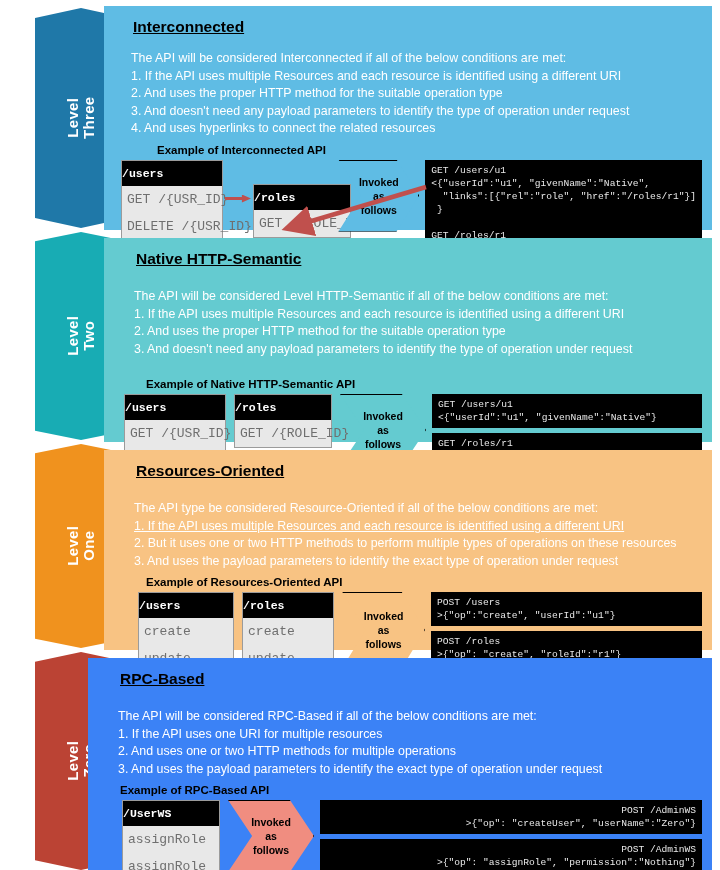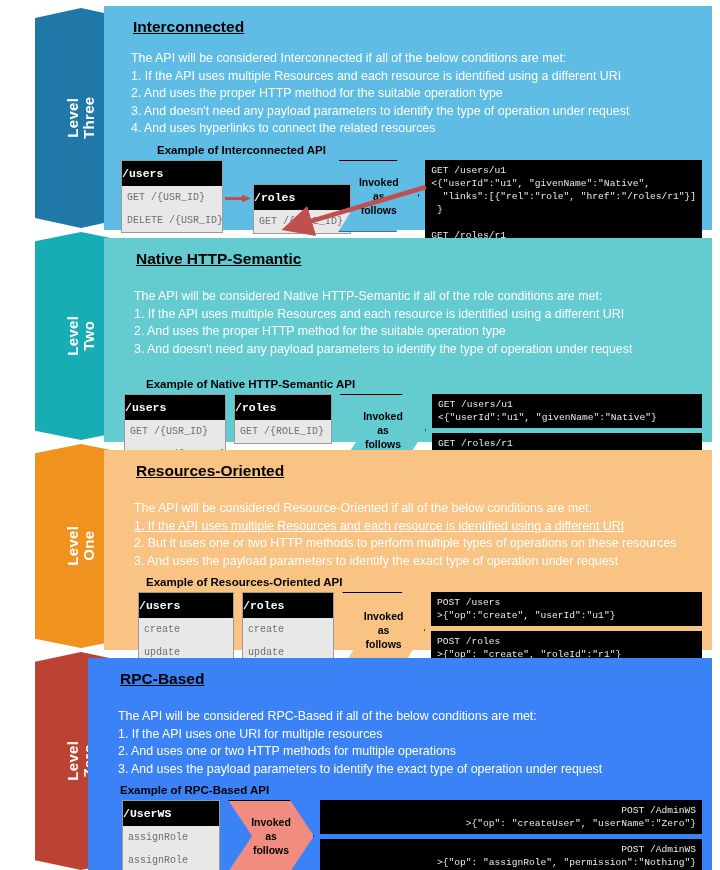--- a/index.html
+++ b/index.html
@@ -100,21 +100,21 @@
     background: #000000;
     color: #ffffff;
     font-family: "Liberation Mono", monospace;
     font-weight: bold;
     font-size: 11.5px;
     text-align: left;
     padding: 6px 0;
   }
   .card-row {
     font-family: "Liberation Mono", monospace;
-    font-size: 10px;
+    font-size: 13px;
     color: #6f6f6f;
     padding: 6px 4px 6px 5px;
     white-space: nowrap;
   }
 
   
   .mini-arrow {
     position: absolute;
     width: 26px; height: 8px;
     background: #c0504d;
@@ -221,21 +221,21 @@
   <div class="level" id="lv2" style="top:232px;height:212px;">
     <div class="chev" style="background:#18ACB4;top:0px;bottom:4px;">
       <div class="chev-label">
         <span>Level</span>
         <span class="l2">Two</span>
       </div>
     </div>
     <div class="panel" style="background:#64CBD0;top:6px;bottom:2px;">
       <div class="panel-title">Native HTTP-Semantic</div>
       <div class="bullets" style="margin-top:20px;">
-        <div>The API will be considered Native HTTP-Semantic if all of the role conditions are met:</div>
+        <div>The API will be considered Level HTTP-Semantic if all of the below conditions are met:</div>
         <div>1. If the API uses multiple Resources and each resource is identified using a different URI</div>
         <div>2. And uses the proper HTTP method for the suitable operation type</div>
         <div>3. And doesn't need any payload parameters to identify the type of operation under request</div>
       </div>
       <div class="ex-title" style="margin-left:24px;margin-top:20px;">Example of Native HTTP-Semantic API</div>
       <div class="example" style="margin-left:2px;">
         <div class="card" style="width:102px;">
           <div class="card-head">/users</div>
           <div class="card-row">GET /{USR_ID}</div>
           <div class="card-row">DELETE /{USR_ID}</div>
@@ -264,21 +264,21 @@
   <div class="level" id="lv1" style="top:444px;height:208px;">
     <div class="chev" style="background:#F0921E;top:0px;bottom:4px;">
       <div class="chev-label">
         <span>Level</span>
         <span class="l2">One</span>
       </div>
     </div>
     <div class="panel" style="background:#F8C383;top:6px;bottom:2px;">
       <div class="panel-title">Resources-Oriented</div>
       <div class="bullets" style="margin-top:20px;">
-        <div>The API will be considered Resource-Oriented if all of the below conditions are met:</div>
+        <div>The API type be considered Resource-Oriented if all of the below conditions are met:</div>
         <div class="u">1. If the API uses multiple Resources and each resource is identified using a different URI</div>
         <div>2. But it uses one or two HTTP methods to perform multiple types of operations on these resources</div>
         <div>3. And uses the payload parameters to identify the exact type of operation under request</div>
       </div>
       <div class="ex-title" style="margin-left:24px;">Example of Resources-Oriented API</div>
       <div class="example" style="margin-left:16px;">
         <div class="card" style="width:100px;">
           <div class="card-head">/users</div>
           <div class="card-row">create</div>
           <div class="card-row">update</div>

